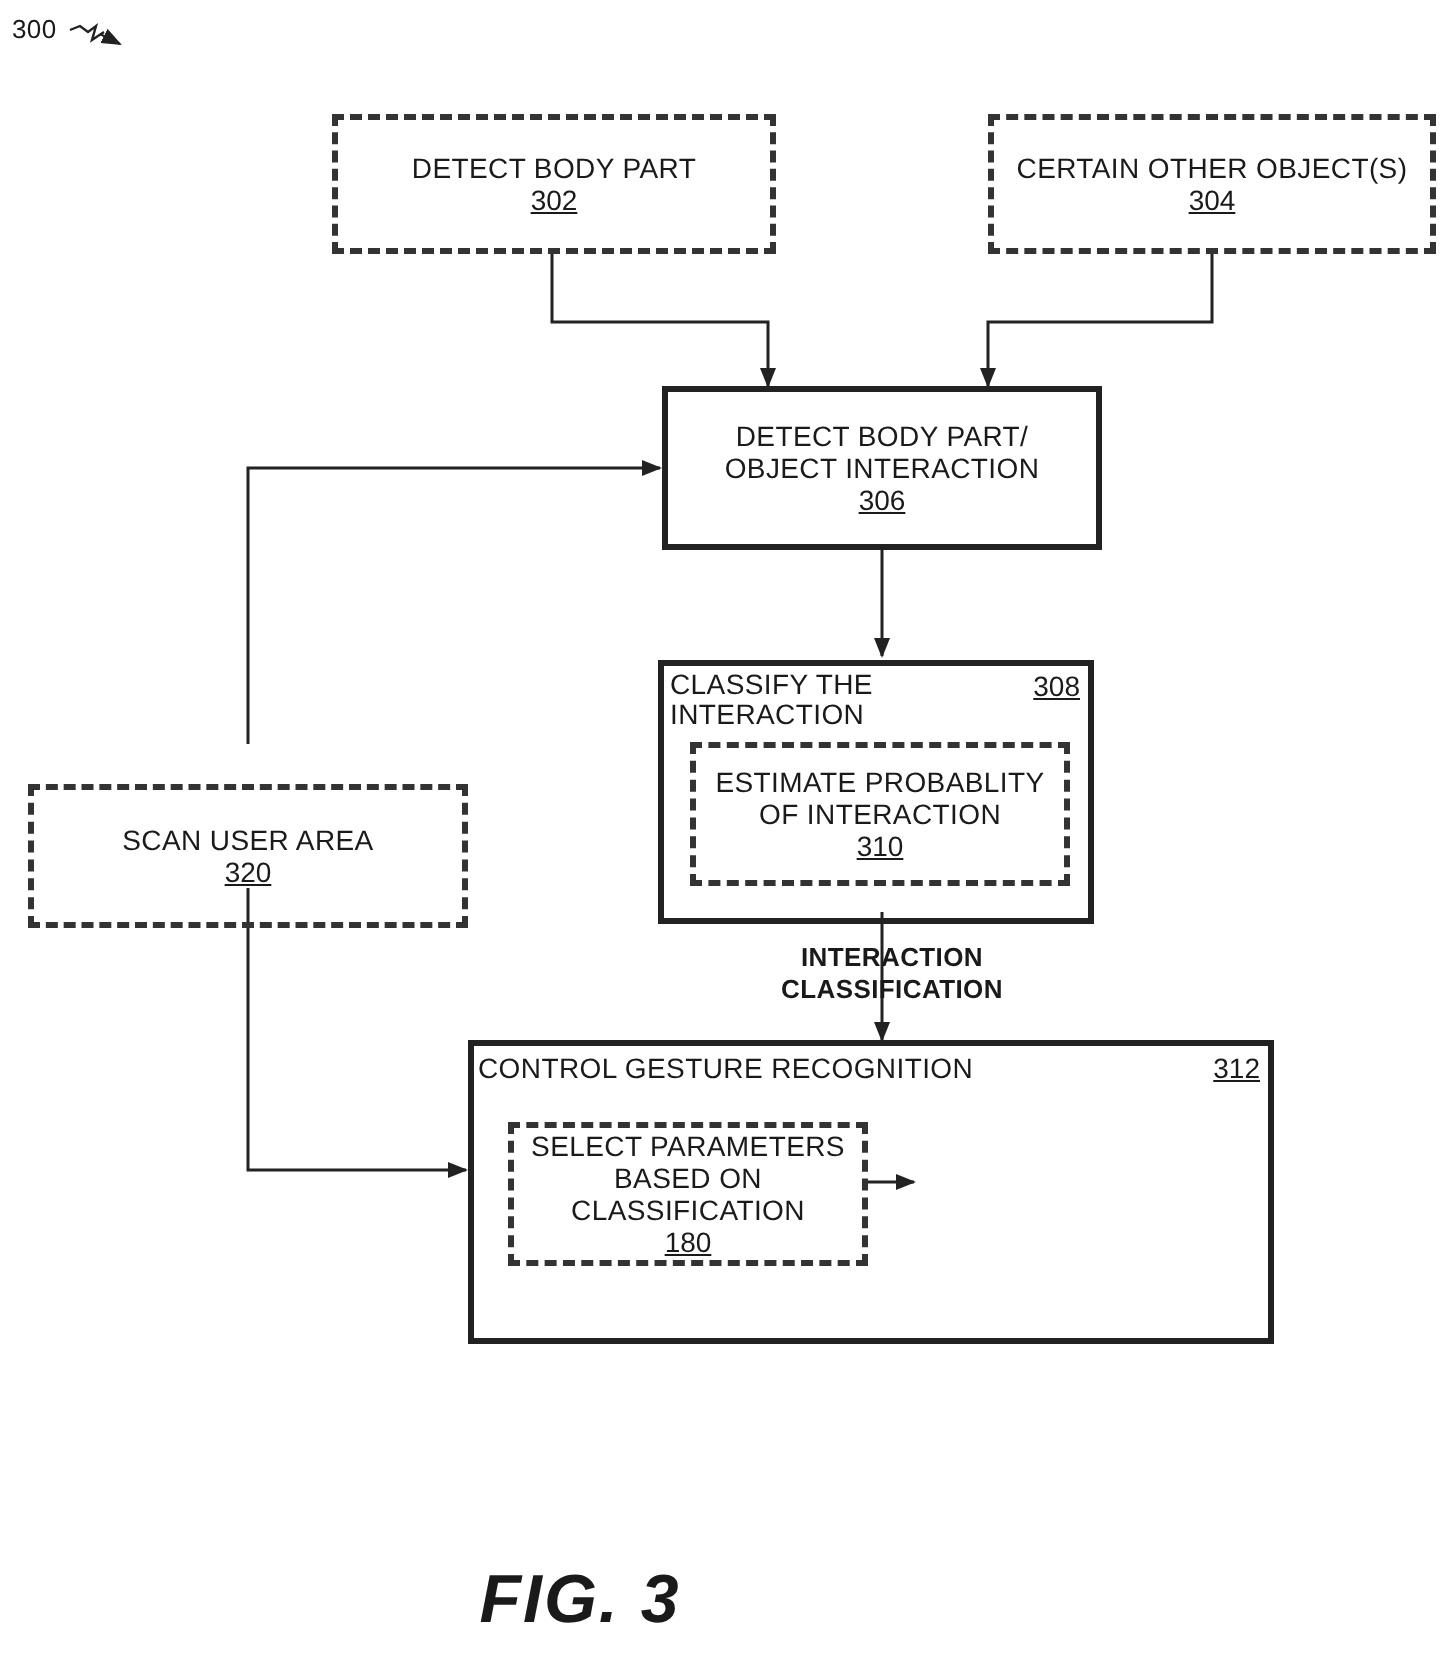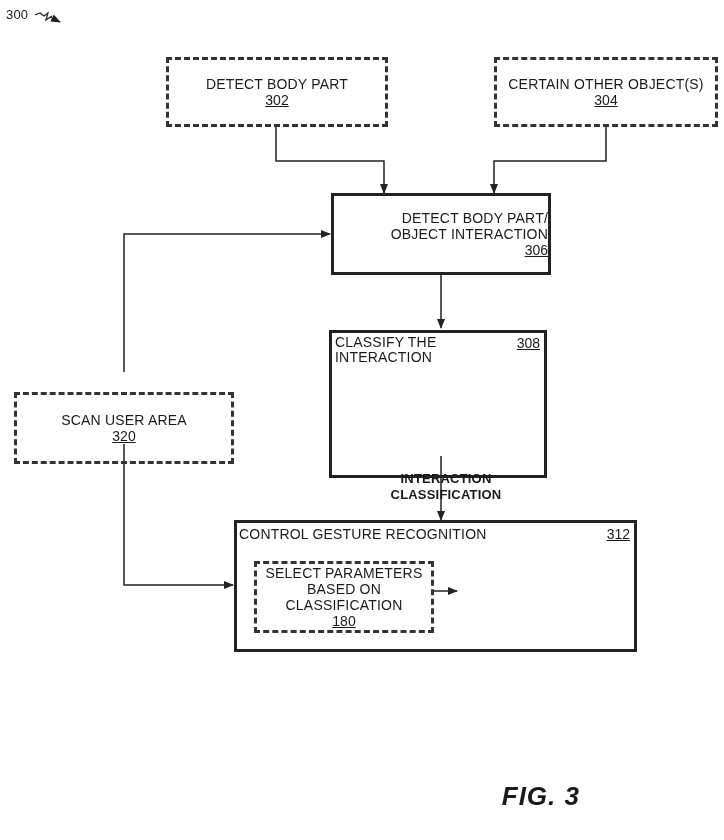--- a/index.html
+++ b/index.html
@@ -48,51 +48,56 @@
 <div class="box dashed center" style="left:166px; top:57px; width:222px; height:70px;">
   <div class="lbl">DETECT BODY PART</div>
   <div class="ref">302</div>
 </div>
 
 <div class="box dashed center" style="left:494px; top:57px; width:224px; height:70px;">
   <div class="lbl">CERTAIN OTHER OBJECT(S)</div>
   <div class="ref">304</div>
 </div>
 
-<div class="box solid center" style="left:331px; top:193px; width:220px; height:82px;align-items:flex-end;">
+<div class="box solid center" style="left:331px; top:193px; width:220px; height:82px;">
   <div class="lbl">DETECT BODY PART/</div>
   <div class="lbl">OBJECT INTERACTION</div>
   <div class="ref">306</div>
 </div>
 
-<div class="box solid" style="left:329px; top:330px; width:218px; height:148px;">
+<div class="box solid" style="left:329px; top:330px; width:218px; height:132px;">
   <div class="abs lbl" style="left:3px; top:2px; line-height:15px;">
     <div>CLASSIFY THE</div>
     <div>INTERACTION</div>
   </div>
   <div class="abs ref" style="right:4px; top:2px;margin-left:16px;">308</div>
 
+  <div class="box dashed center" style="left:13px; top:38px; width:190px; height:72px;">
+    <div class="lbl">ESTIMATE PROBABLITY</div>
+    <div class="lbl">OF INTERACTION</div>
+    <div class="ref">310</div>
+  </div>
 </div>
 
 <div class="abs center bold lbl" style="left:376px; top:471px; width:140px; font-size:13px; line-height:16px;">
   <div>INTERACTION</div>
   <div>CLASSIFICATION</div>
 </div>
 
 <div class="box dashed center" style="left:14px; top:392px; width:220px; height:72px;">
   <div class="lbl">SCAN USER AREA</div>
   <div class="ref">320</div>
 </div>
 
-<div class="box solid" style="left:234px; top:520px; width:403px; height:132px;">
+<div class="box solid" style="left:234px; top:520px; width:403px; height:152px;">
   <div class="abs lbl" style="left:2px; top:3px;">CONTROL GESTURE RECOGNITION</div>
   <div class="abs ref" style="right:4px; top:3px;">312</div>
 
   <div class="box dashed center" style="left:17px; top:38px; width:180px; height:72px;">
     <div class="lbl">SELECT PARAMETERS</div>
     <div class="lbl">BASED ON</div>
     <div class="lbl">CLASSIFICATION</div>
     <div class="ref">180</div>
   </div>
 
 </div>
 
-<div class="abs" style="left:0; width:580px; top:781px; text-align:right; font-size:26px; font-weight:bold; font-style:italic; letter-spacing:1px;">FIG. 3</div>
+<div class="abs" style="left:0; width:580px; top:781px; text-align:center; font-size:34px; font-weight:bold; font-style:italic; letter-spacing:1px;">FIG. 3</div>
 
 </body></html>

